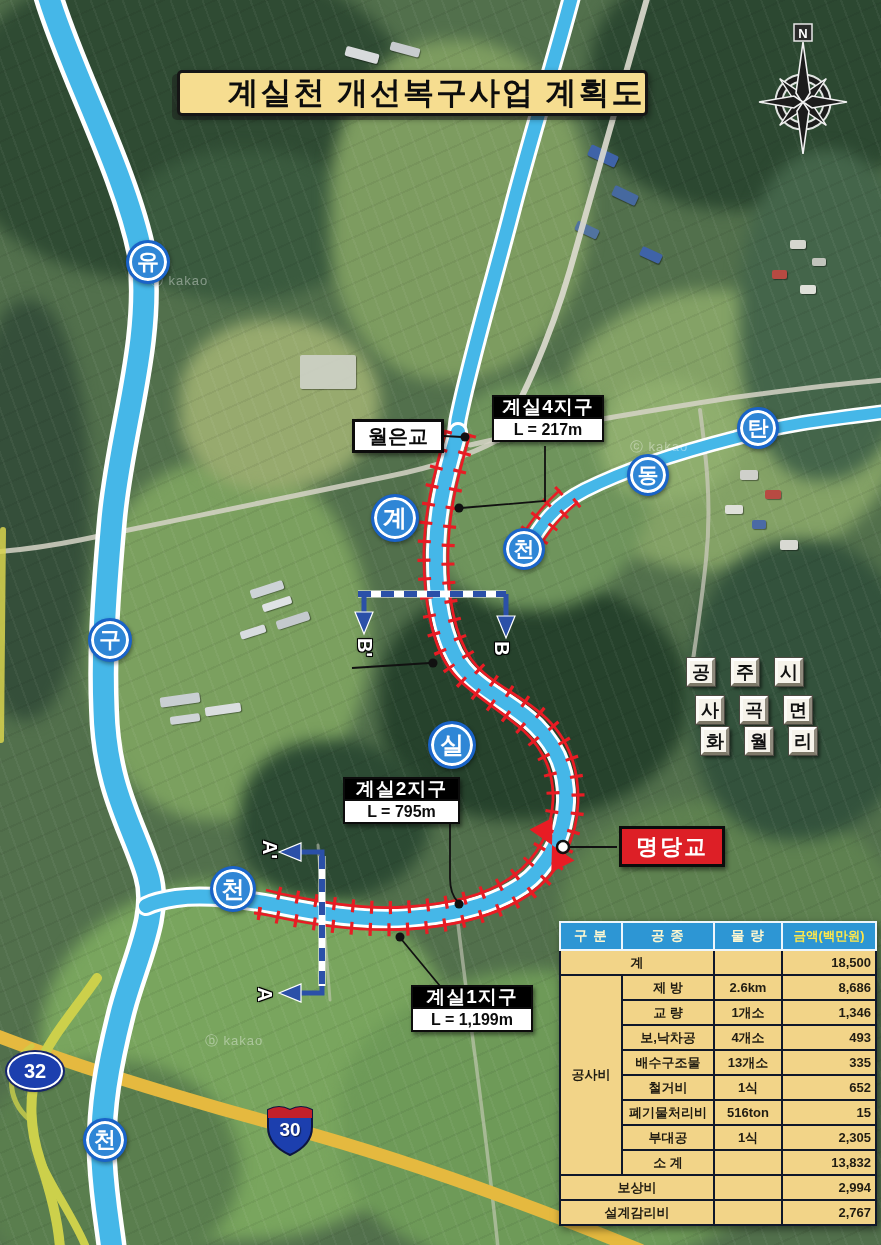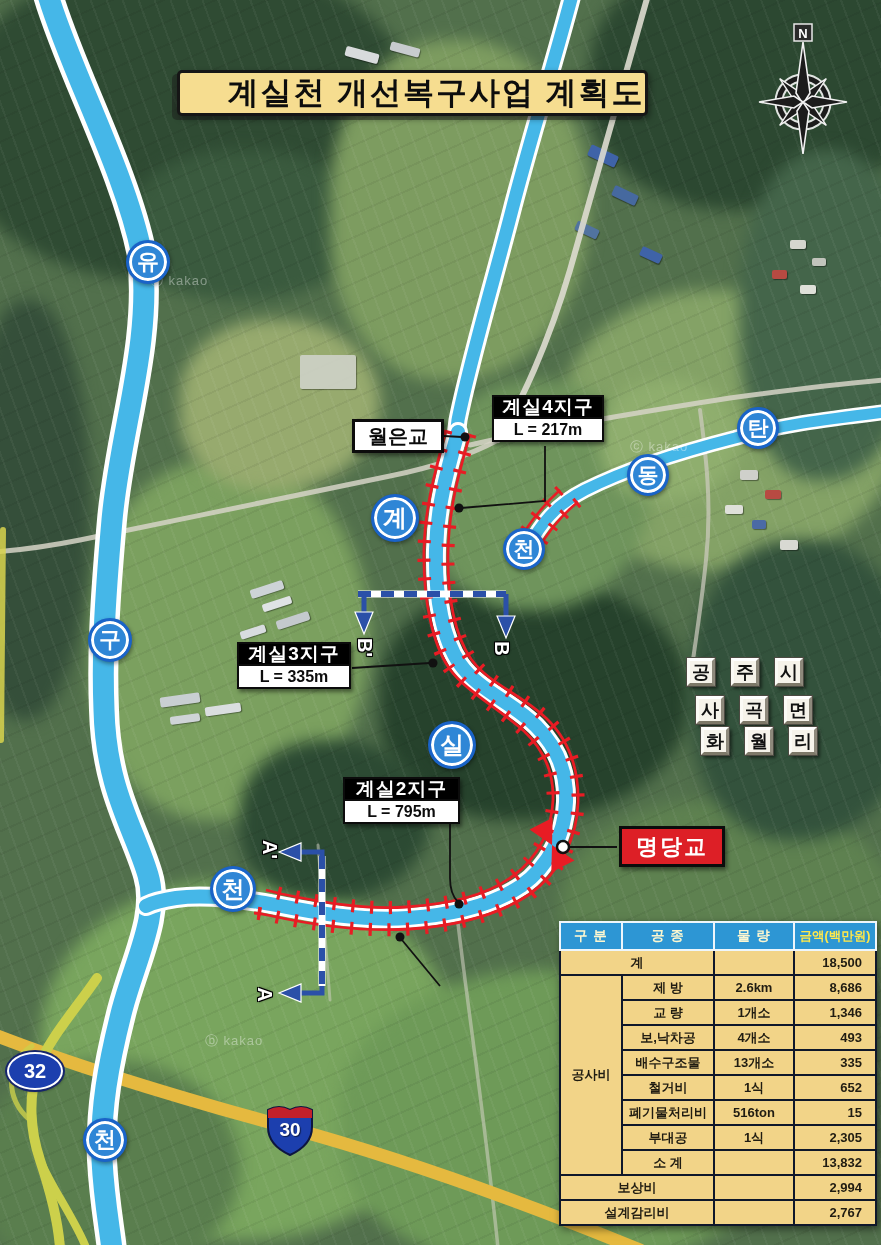--- a/index.html
+++ b/index.html
@@ -90,24 +90,24 @@
   }
   .cost-table td{
     border:2px solid #0f172a;background:#f2d488;color:#201c12;
     font-size:13px;height:25px;padding:0 4px;text-align:center;
   }
   .cost-table tr.hdr td{
     background:#2d96d4;color:#fdf7d0;height:28px;font-size:13.5px;
     border-color:#eef6fb;letter-spacing:1px;
   }
   .cost-table tr.hdr td.money{color:#ffe84a;font-size:12.5px;letter-spacing:0;}
-  .cost-table td.amt{text-align:right;padding-right:13px;}
+  .cost-table td.amt{text-align:right;padding-right:4px;}
   .cost-table td.cat{width:62px;}
   .cost-table td.work{width:92px;}
-  .cost-table td.qty{width:80px;margin-top:8px;}
+  .cost-table td.qty{width:68px;margin-top:8px;}
 </style>
 </head>
 <body>
 
 <div id="stage">
 
   <div>
     <div class="blob" style="left:-40px;top:-40px;width:460px;height:320px;background:#2f4b33;"></div>
     <div class="blob" style="left:130px;top:150px;width:240px;height:150px;background:#3a5a3e;"></div>
     <div class="blob" style="left:590px;top:-50px;width:340px;height:260px;background:#2c4831;"></div>
@@ -295,27 +295,27 @@
       <span>동</span>
     </div>
   <div class="rmark" style="left:503px;top:528px;width:42px;height:42px;font-size:21px;">
       <span>천</span>
     </div>
 
   <div class="district" style="left:492px;top:395px;width:112px;">
     <div class="dname">계실4지구</div>
     <div class="dlen">L = 217m</div>
   </div>
-  <div class="district" style="left:237px;top:642px;width:114px;">
-    <div class="dname">계실3지구</div>
-    <div class="dlen">L = 335m</div>
-  </div>
   <div class="district" style="left:343px;top:777px;width:117px;">
     <div class="dname">계실2지구</div>
     <div class="dlen">L = 795m</div>
+  </div>
+  <div class="district" style="left:411px;top:985px;width:122px;">
+    <div class="dname">계실1지구</div>
+    <div class="dlen">L = 1,199m</div>
   </div>
 
   <div class="bridge-label bridge-white" style="left:352px;top:419px;width:92px;height:34px;">월은교</div>
   <div class="bridge-label bridge-red" style="left:619px;top:826px;width:106px;height:41px;">명당교</div>
 
   <div class="tile-row" style="left:687px;top:658px;">
     <div class="tile">공</div>
     <div class="tile">주</div>
     <div class="tile">시</div>
   </div>

